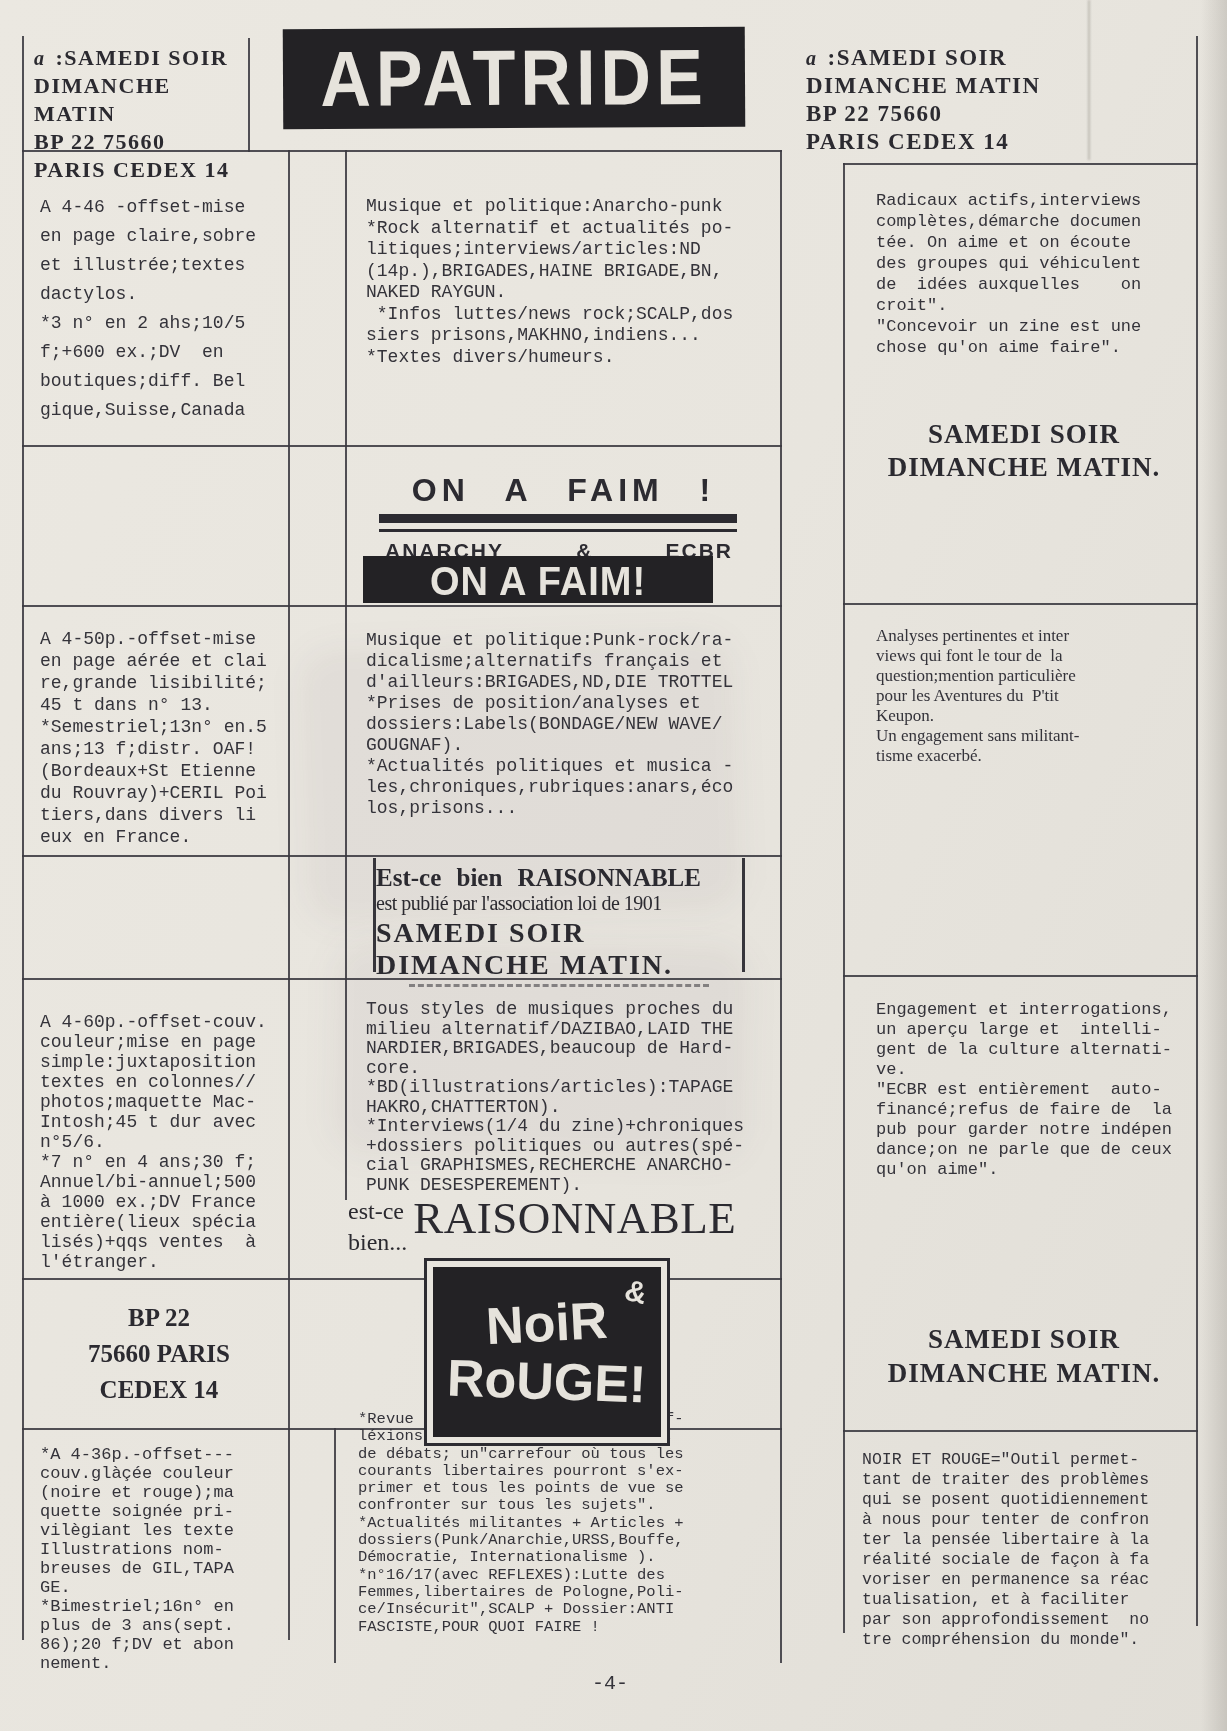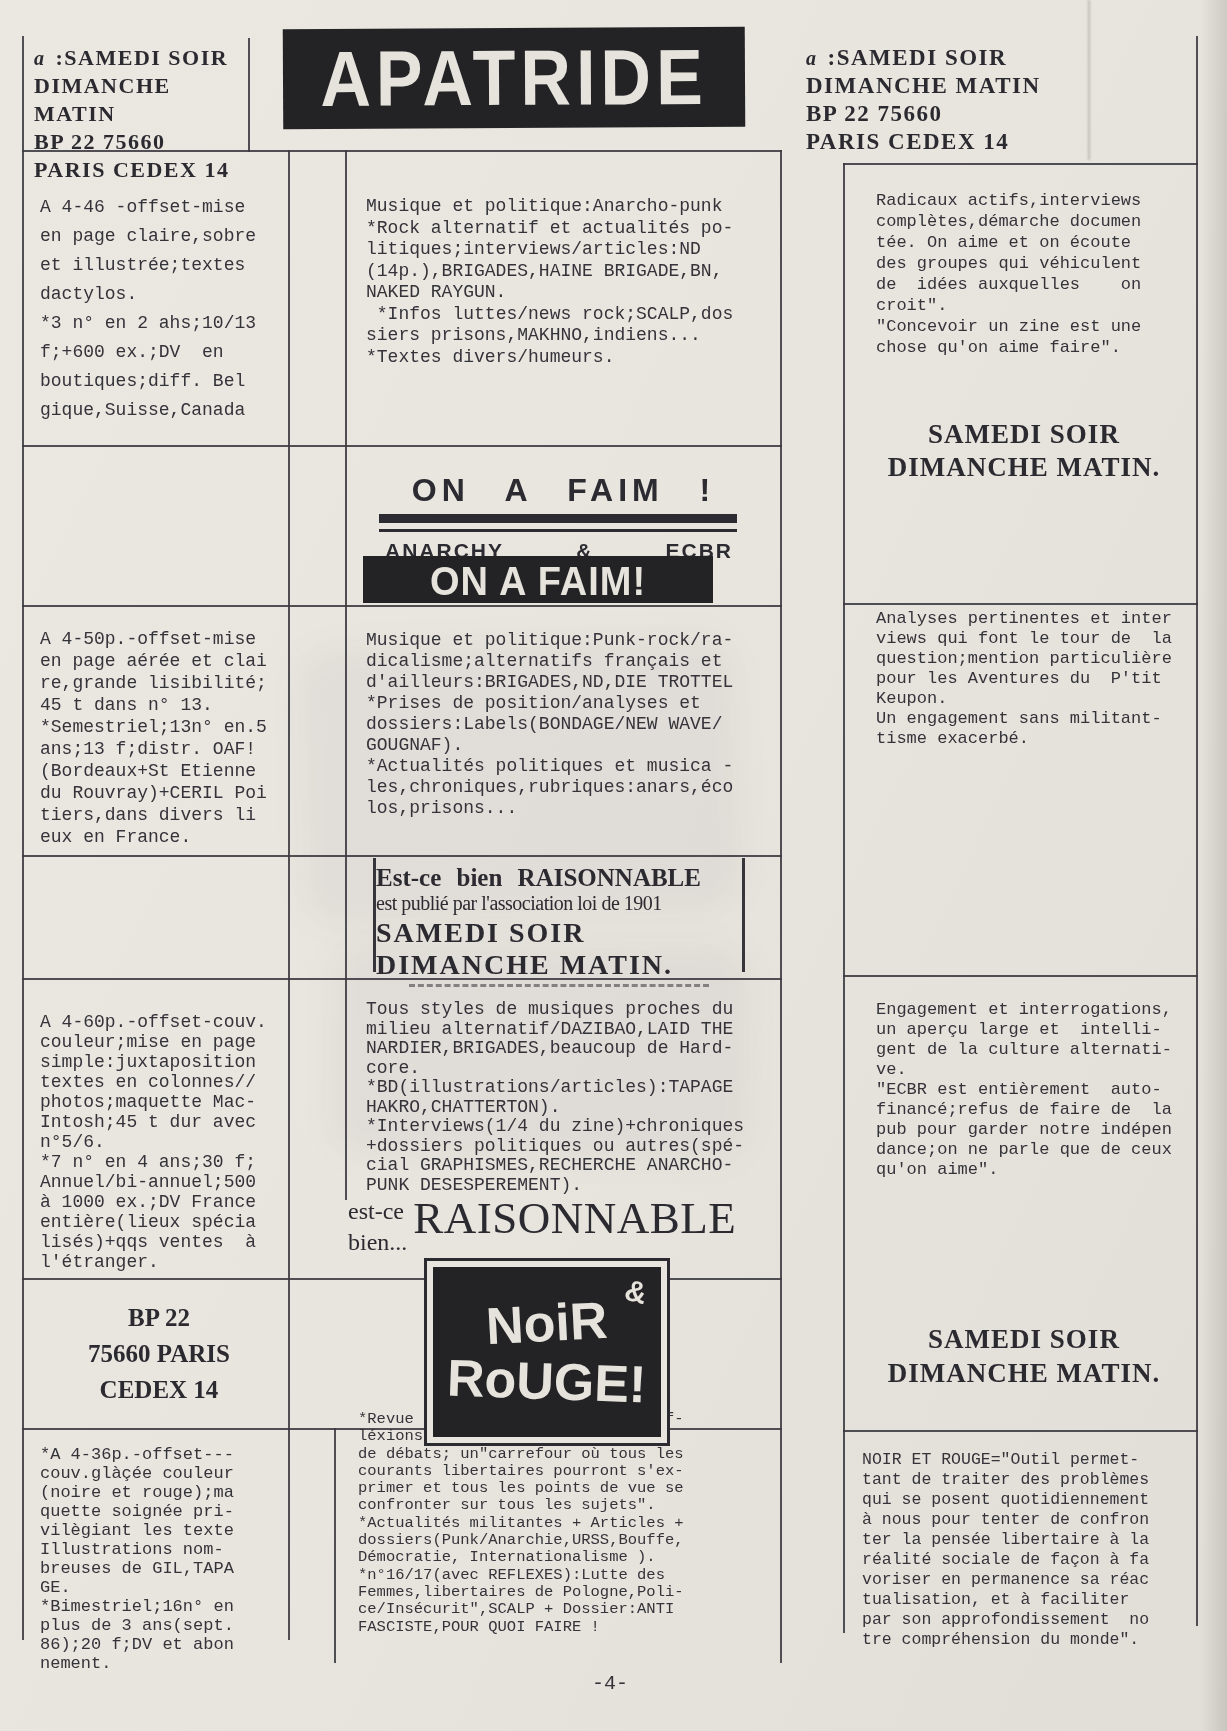--- a/index.html
+++ b/index.html
@@ -167,21 +167,21 @@
     </div>
     <div class="line">DIMANCHE MATIN</div>
     <div class="line">BP 22 75660</div>
     <div class="line">PARIS CEDEX 14</div>
   </div>
 
   <div class="tw" style="left:40px;top:193px;width:245px;font-size:18px;line-height:29px;">A 4-46 -offset-mise
 en page claire,sobre
 et illustrée;textes
 dactylos.
-*3 n° en 2 ahs;10/13
+*3 n° en 2 ahs;10/5
 f;+600 ex.;DV  en
 boutiques;diff. Bel
 gique,Suisse,Canada</div>
   <div class="tw" style="left:366px;top:196px;width:412px;font-size:18px;line-height:21.5px;">Musique et politique:Anarcho-punk
 *Rock alternatif et actualités po-
 litiques;interviews/articles:ND
 (14p.),BRIGADES,HAINE BRIGADE,BN,
 NAKED RAYGUN.
  *Infos luttes/news rock;SCALP,dos
 siers prisons,MAKHNO,indiens...
@@ -221,21 +221,21 @@
 eux en France.</div>
   <div class="tw" style="left:366px;top:630px;width:415px;font-size:18px;line-height:21px;">Musique et politique:Punk-rock/ra-
 dicalisme;alternatifs français et
 d'ailleurs:BRIGADES,ND,DIE TROTTEL
 *Prises de position/analyses et
 dossiers:Labels(BONDAGE/NEW WAVE/
 GOUGNAF).
 *Actualités politiques et musica -
 les,chroniques,rubriques:anars,éco
 los,prisons...</div>
-  <div class="tw" style="left:876px;top:609px;width:315px;font-size:17px;line-height:20px;">Analyses pertinentes et inter
+  <div class="tw" style="left:876px;top:626px;width:315px;font-size:17px;line-height:20px;font-family:Liberation Serif, serif;">Analyses pertinentes et inter
 views qui font le tour de  la
 question;mention particulière
 pour les Aventures du  P'tit
 Keupon.
 Un engagement sans militant-
 tisme exacerbé.</div>
 
   <div class="rb">
     <div class="rb-1">Est-ce bien RAISONNABLE</div>
     <div class="rb-2">est publié par l'association loi de 1901</div>

